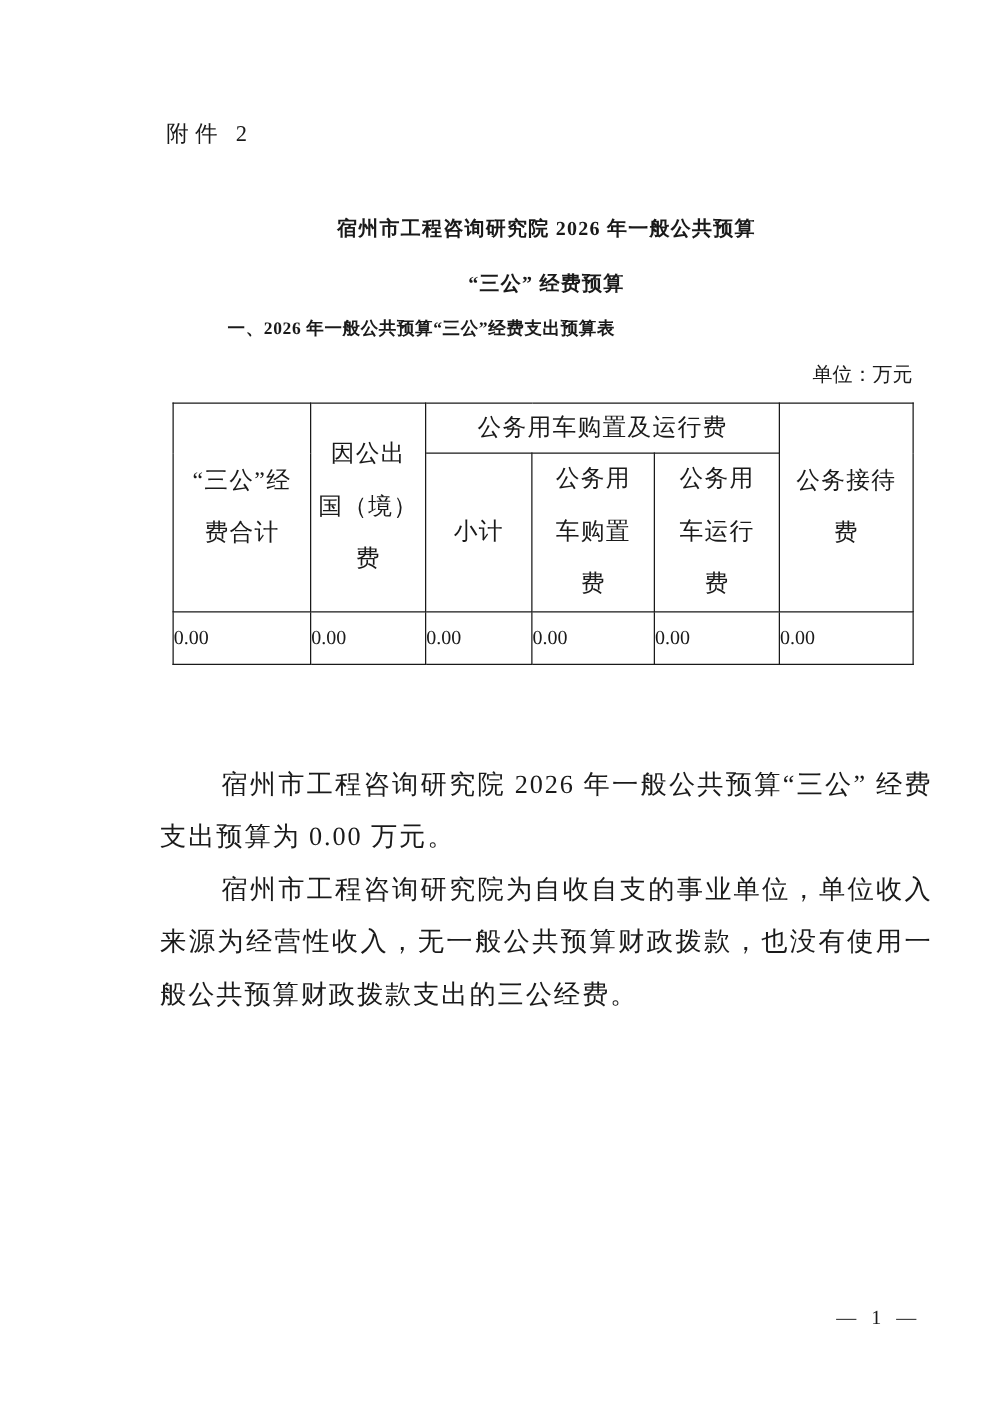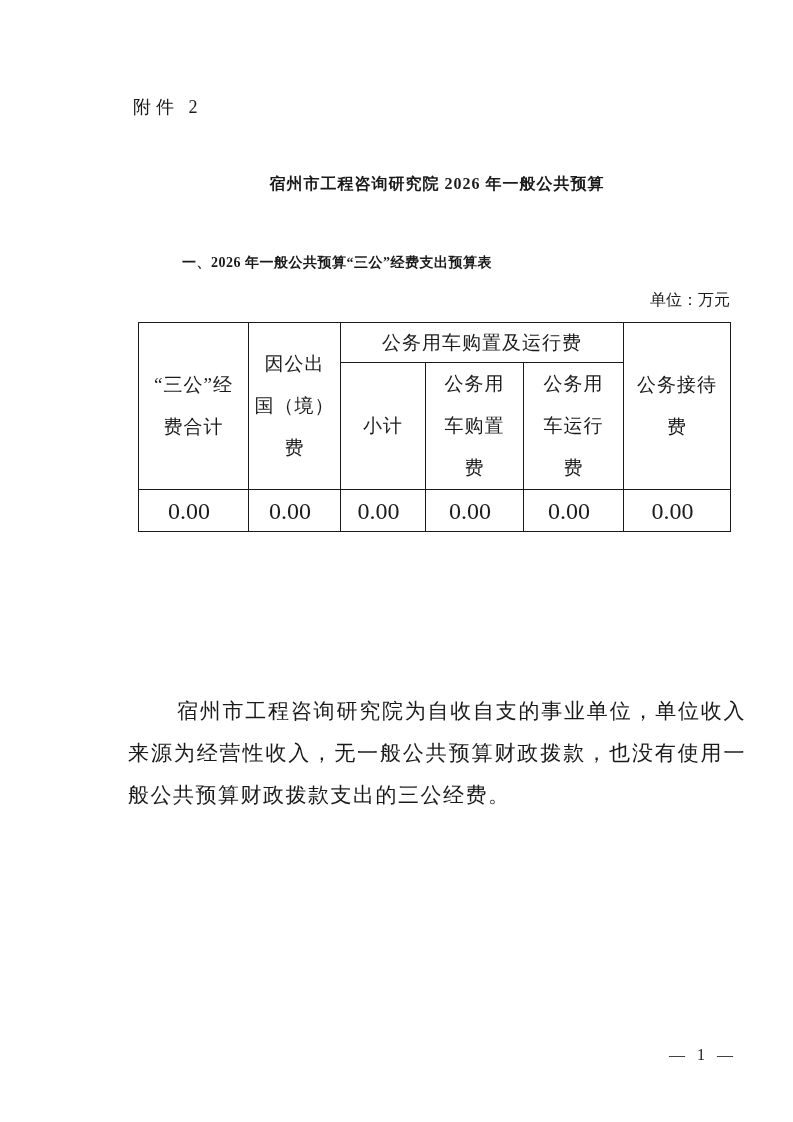--- a/index.html
+++ b/index.html
@@ -66,23 +66,23 @@
     font-size: 19px;
     line-height: 42px;
     padding: 0;
     white-space: pre-line;
     letter-spacing: 1px;
   }
   .budget-table td.group-head {
     line-height: 38px;
   }
   .budget-table td.num {
-    text-align: center;
+    text-align: left;
     padding-right: 9px;
-    font-size: 24px;
+    font-size: 16px;
     line-height: 40px;
     white-space: normal;
     letter-spacing: 0;
     font-family: "Liberation Serif", "DejaVu Serif", serif;
   }
   .para {
     position: absolute;
     left: 88px;
     width: 618px;
     font-size: 21px;
@@ -104,20 +104,21 @@
 </style>
 </head>
 <body>
 
 <div class="page">
 
   <div class="attachment">附件 2</div>
 
   <div class="doc-title">
     <div>宿州市工程咨询研究院 2026 年一般公共预算</div>
+    <div>“三公” 经费预算</div>
   </div>
 
   <div class="section-heading h1">一、2026 年一般公共预算“三公”经费支出预算表</div>
 
   <div class="unit-note">单位：万元</div>
 
   <table class="budget-table">
     <colgroup>
       <col style="width:110px">
       <col style="width:92px">
@@ -151,18 +152,19 @@
         <td class="num">0.00</td>
         <td class="num">0.00</td>
         <td class="num">0.00</td>
         <td class="num">0.00</td>
         <td class="num">0.00</td>
       </tr>
     </tbody>
   </table>
 
 
+  <div class="para indent para1">宿州市工程咨询研究院 2026 年一般公共预算“三公” 经费支出预算为 0.00 万元。</div>
 
   <div class="para indent para2">宿州市工程咨询研究院为自收自支的事业单位，单位收入来源为经营性收入，无一般公共预算财政拨款，也没有使用一般公共预算财政拨款支出的三公经费。</div>
 
   <div class="page-number">— 1 —</div>
 
 </div>
 
 </body></html>

